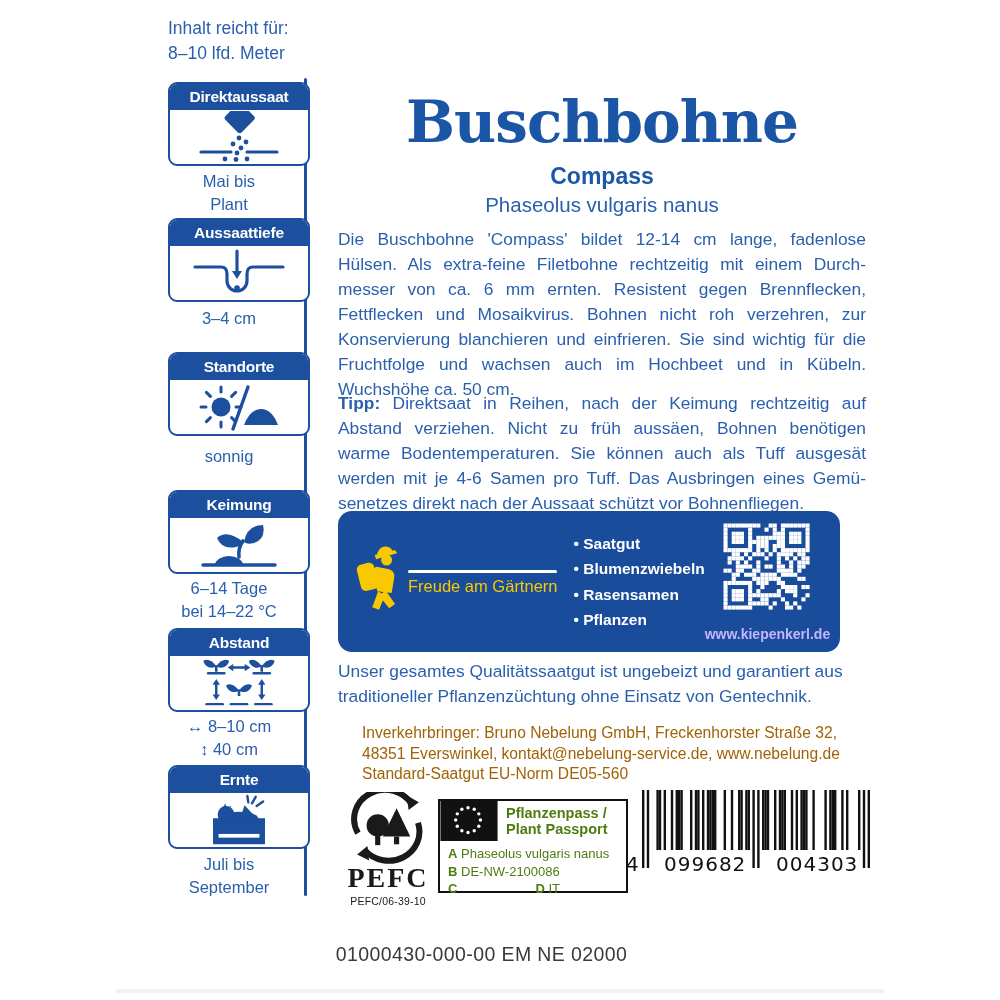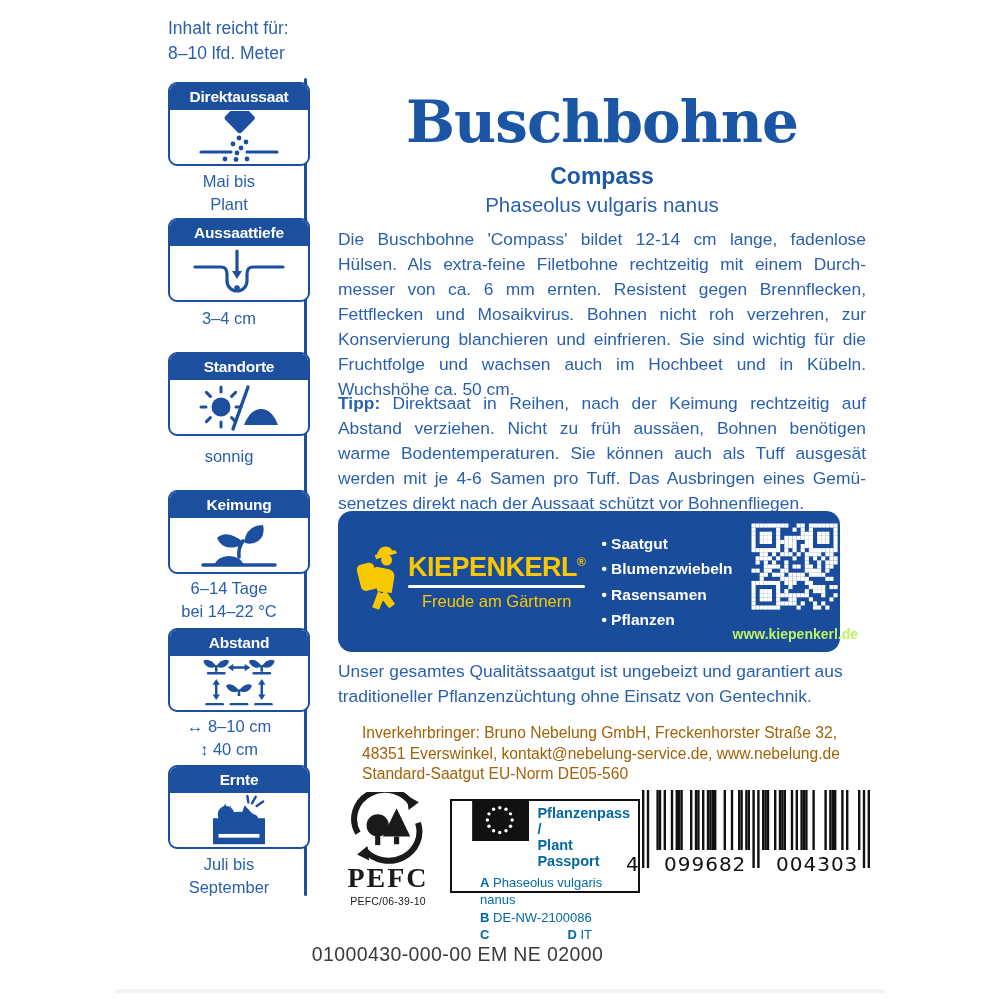--- a/index.html
+++ b/index.html
@@ -32,45 +32,45 @@
          display:flex;align-items:center;box-sizing:border-box;padding:10px 12px 10px 14px;}
   .logo-wrap{display:flex;align-items:center;}
   .brand-col{margin-left:2px;}
   .brand-row{color:#f8c800;font-weight:700;font-size:27px;letter-spacing:-0.5px;white-space:nowrap;}
   .brand-reg{font-size:12px;vertical-align:super;}
   .brand-line{height:3px;background:#fff;margin:2px 0 4px 0;border-radius:2px;}
   .slogan{color:#f8c800;font-weight:400;font-size:16.5px;text-align:center;white-space:nowrap;}
   .products{margin-left:16px;color:#fff;font-weight:700;font-size:15.5px;line-height:1.62;white-space:nowrap;}
   .products div::before{content:"• ";}
   .qr-col{margin-left:auto;width:128px;text-align:center;}
-  .qr-site{color:#bef264;font-weight:700;font-size:14px;margin-top:14px;white-space:nowrap;}
+  .qr-site{color:#c4b5fd;font-weight:700;font-size:14px;margin-top:14px;white-space:nowrap;}
 
   .quality{left:338px;width:532px;top:659px;color:#2a5fae;font-size:17.4px;line-height:1.42;}
   .distrib{left:338px;width:532px;top:723px;color:#a16207;font-size:15.6px;line-height:1.33;margin-left:24px;}
 
   
   .pefc{left:336px;top:792px;width:104px;text-align:center;color:#1a1a1a;}
   .pefc-name{font-weight:700;font-size:28px;letter-spacing:2px;margin-top:-2px;
              font-family:Liberation Serif, serif;}
   .pefc-code{font-size:10.5px;margin-top:1px;letter-spacing:0.2px;}
 
-  .passport{left:450px;top:799px;width:190px;height:94px;border:2px solid #111;box-sizing:border-box;
-            background:#fff;color:#0369a1;padding-left:20px;}
+  .passport{left:438px;top:799px;width:190px;height:94px;border:2px solid #111;box-sizing:border-box;
+            background:#fff;color:#4d7c0f;}
   .pp-head{display:flex;align-items:stretch;}
   .pp-title{font-weight:700;font-size:14.5px;line-height:1.1;padding:5px 0 0 8px;}
   .pp-body{padding:4px 8px 0 8px;font-size:13px;line-height:1.35;}
   .pp-row-cd{display:flex;}
   .pp-d{margin-left:78px;}
   .pp-lab{font-weight:700;}
 
   .barcode{left:626px;top:790px;width:250px;height:100px;}
   .bc-digits span{position:absolute;font-size:20px;letter-spacing:1px;color:#111;
                   font-family:"DejaVu Sans",sans-serif;}
 
-  .footer-code{left:0;top:943px;width:915px;text-align:center;color:#3a3a3a;font-size:19.5px;letter-spacing:0.4px;}
+  .footer-code{left:0;top:943px;width:915px;text-align:center;color:#3a3a3a;font-size:19.5px;letter-spacing:0.4px;padding-left:24px;}
   .bottom-edge{left:115px;top:989px;width:770px;height:4px;background:#f3f3f3;border-radius:2px;}
 
   svg{display:block;}
 </style>
 </head>
 <body>
 
 <div class="abs content-note">
   <div>Inhalt reicht für:</div>
   <div>8–10 lfd. Meter</div>
@@ -241,21 +241,20 @@
         <rect x="8" y="22" width="21" height="32" rx="6" transform="rotate(-14 18 38)"></rect>
         <circle cx="41" cy="18" r="6.5"></circle>
         <path d="M30 10 q3 -9 11 -8 q7 1 7 7 l-18 5 z"></path>
         <path d="M27 12 l24 -6 2.5 4 -25 7 z"></path>
         <path d="M29 26 l15 3 q7 2 6 10 l-3 18 -17 -2 -5 -21 q-1 -6 4 -8 z"></path>
         <path d="M40 54 l11 16 -7 5 -12 -15 z"></path>
         <path d="M31 55 l-7 19 8 3 7 -17 z"></path>
       </svg>
     </span>
     <div class="brand-col">
-      <div class="brand-row"><span>KIEPENKERL</span><span class="brand-reg">®</span></div>
       <div class="brand-line"></div>
       <div class="slogan">Freude am Gärtnern</div>
     </div>
   </div>
   <div class="products">
     <div>Saatgut</div>
     <div>Blumenzwiebeln</div>
     <div>Rasensamen</div>
     <div>Pflanzen</div>
   </div>

